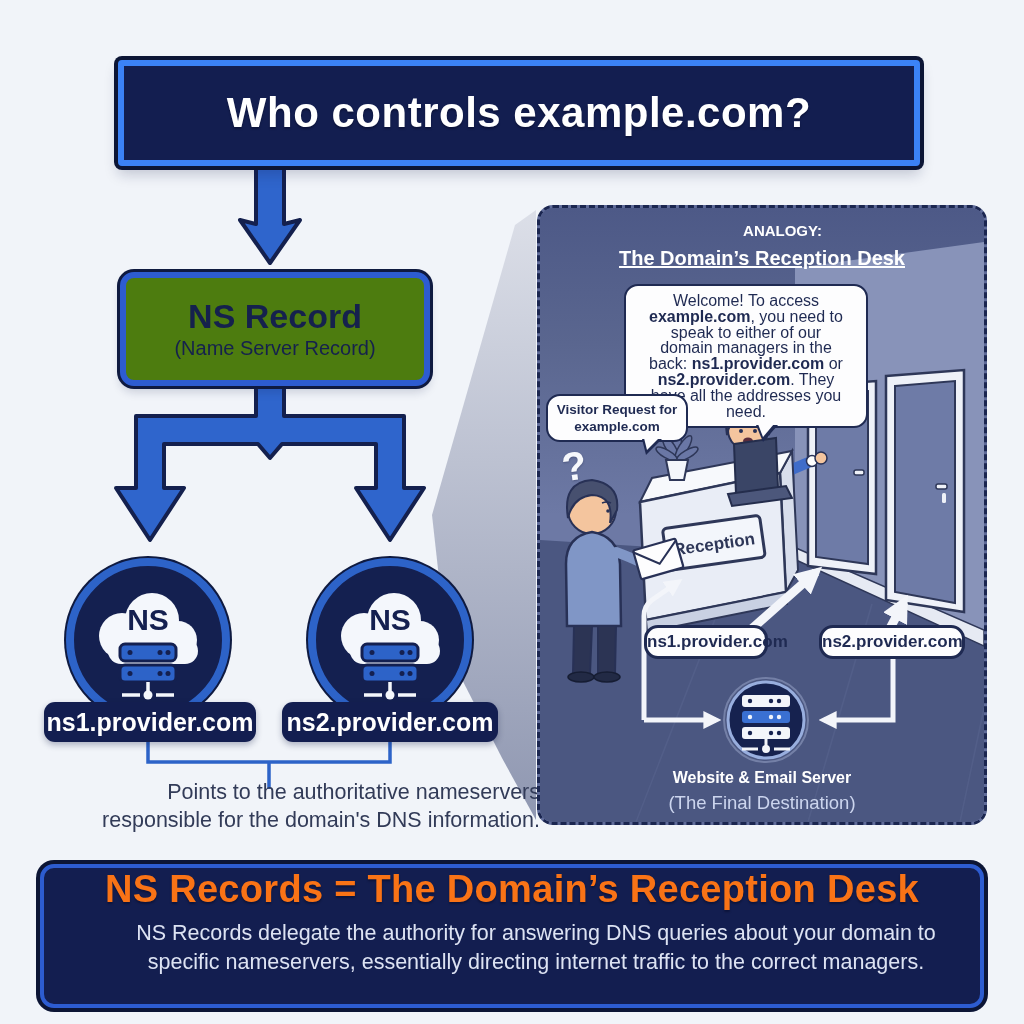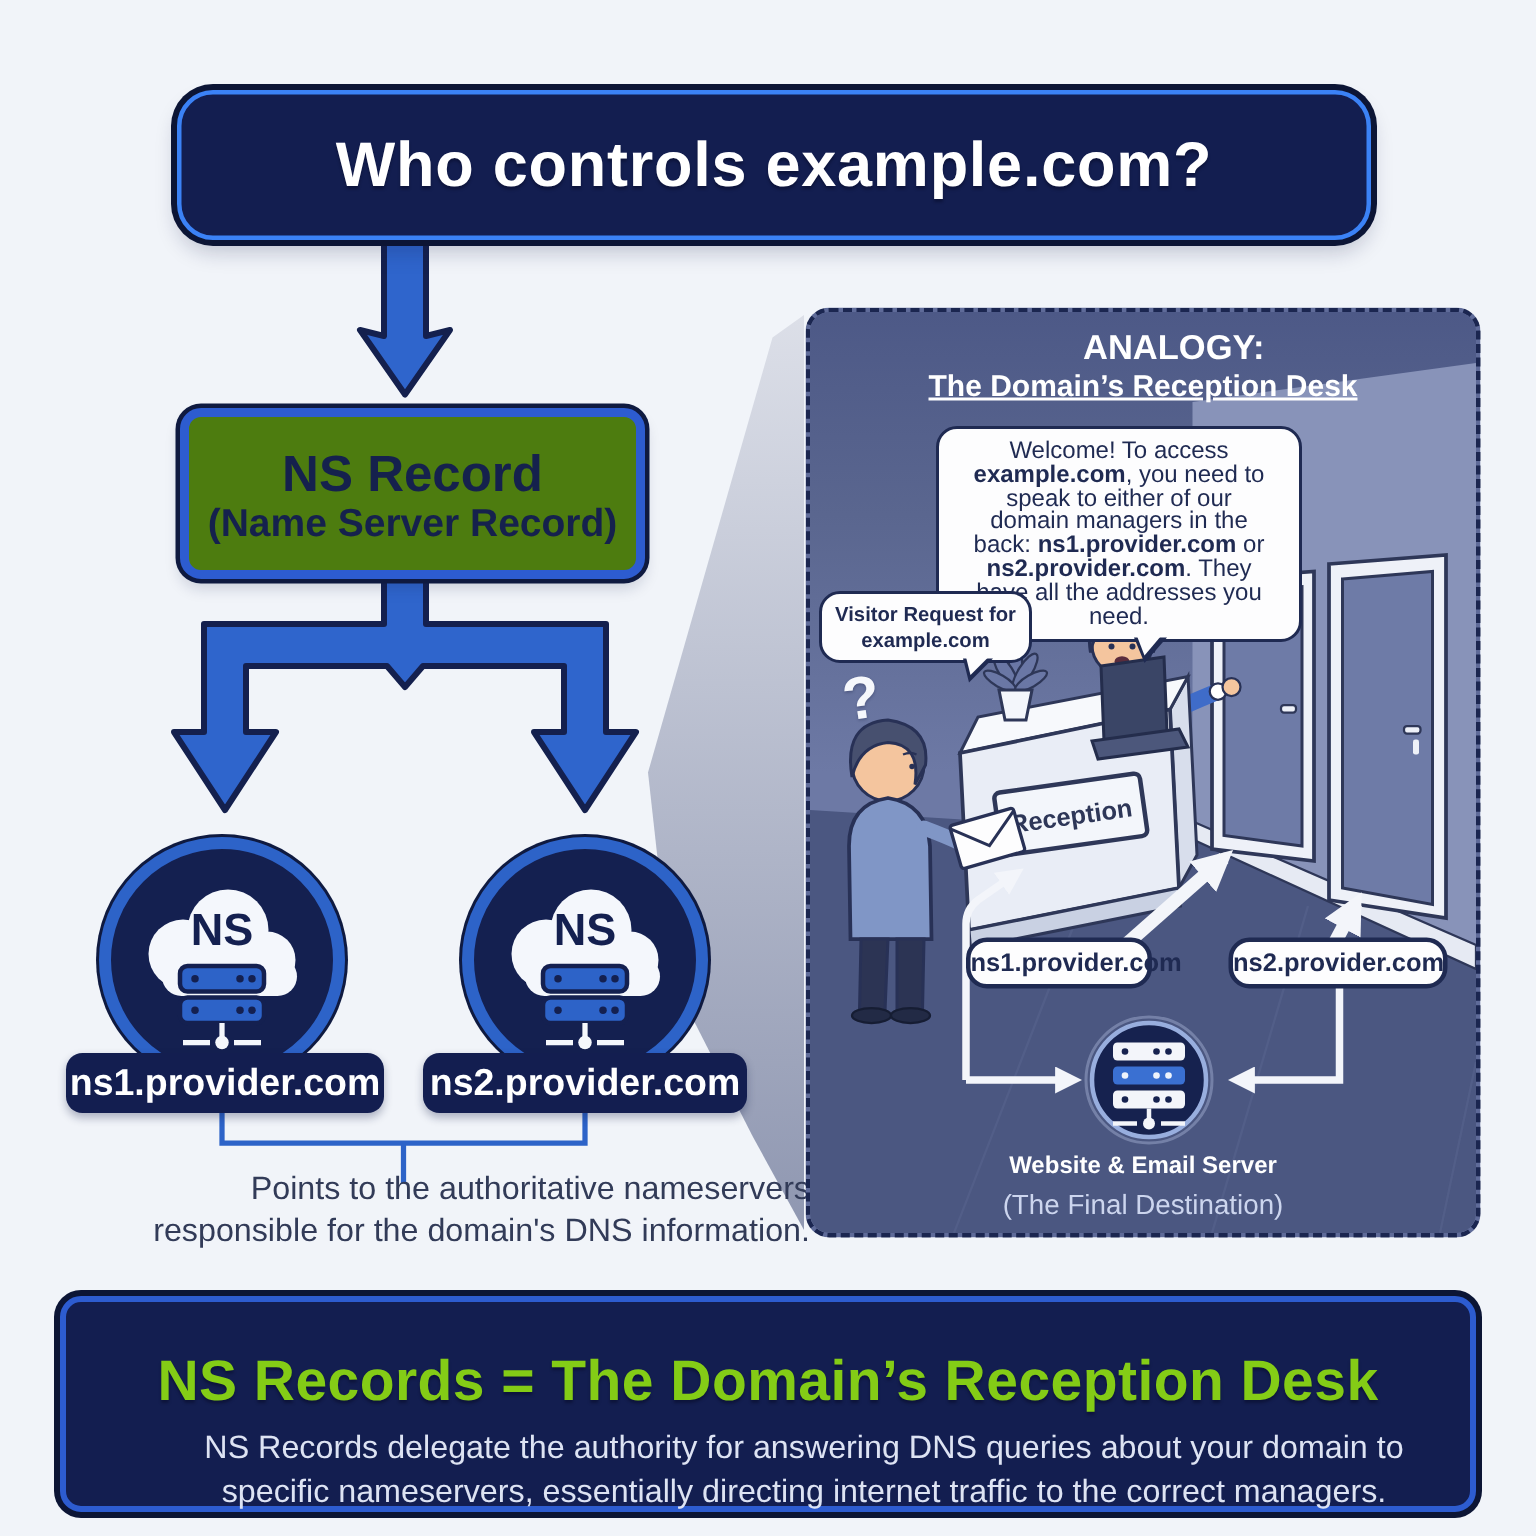--- a/index.html
+++ b/index.html
@@ -3,45 +3,45 @@
 <meta charset="utf-8">
 <style>
   html,body{margin:0;padding:0;background:#e9ecf4;}
   .canvas{position:relative;width:1024px;height:1024px;background:#f1f4f9;overflow:hidden;
           font-family:"Liberation Sans",sans-serif;}
   .abs{position:absolute;}
   svg text{font-family:"Liberation Sans",sans-serif;}
 
   
   .title-banner{left:118px;top:60px;width:790px;height:94px;background:#131e50;
-    border:3px solid #3b82f6;border-radius:24px;box-shadow:0 0 0 4px #0c1535,0 8px 14px rgba(15,25,70,.22);
+    border:6px solid #3b82f6;border-radius:4px;box-shadow:0 0 0 4px #0c1535,0 8px 14px rgba(15,25,70,.22);
     display:flex;align-items:center;justify-content:center;}
   .title-banner span{color:#fff;font-size:42px;font-weight:bold;letter-spacing:.5px;
     text-shadow:0 2px 2px rgba(0,0,20,.35);}
 
   
   .ns-box{left:120px;top:272px;width:298px;height:102px;background:#4d7c0f;border:6px solid #2d5cd0;
     border-radius:14px;box-shadow:0 0 0 3px #0f1a40,0 6px 10px rgba(15,25,70,.18);
     display:flex;flex-direction:column;align-items:center;justify-content:center;}
   .ns-box .t1{color:#15214d;font-size:34px;font-weight:bold;line-height:38px;}
-  .ns-box .t2{color:#15214d;font-size:26px;font-weight:bold;line-height:26px;}
+  .ns-box .t2{color:#15214d;font-size:20px;font-weight:normal;line-height:26px;}
 
   
   .pill{background:#131e50;border-radius:11px;color:#fff;font-weight:bold;font-size:25px;
     text-align:center;line-height:40px;height:40px;box-shadow:0 3px 6px rgba(15,25,70,.3);}
   .pill-1{left:44px;top:702px;width:212px;}
   .pill-2{left:282px;top:702px;width:216px;}
 
   .caption{left:0;top:778px;width:540px;text-align:right;color:#323b58;font-size:21.5px;line-height:28px;}
 
   
   .panel{left:537px;top:205px;width:450px;height:620px;border:3px dashed #1b2650;border-radius:16px;
     background:#5f6b99;overflow:hidden;box-sizing:border-box;}
   .panel-header{left:0;top:10px;width:100%;text-align:center;color:#fff;}
-  .panel-header .h1{font-size:23px;font-weight:bold;line-height:26px;margin-left:41px;}
+  .panel-header .h1{font-size:15px;font-weight:bold;line-height:26px;margin-left:41px;}
   .panel-header .h2{font-size:20px;font-weight:bold;line-height:28px;text-decoration:underline;}
 
   .bubble{background:#fdfdfe;border:2.5px solid #1f2a52;border-radius:14px;color:#1f2a52;
     text-align:center;box-sizing:border-box;}
   .welcome-bubble{left:84px;top:76px;width:244px;padding:7px 20px;font-size:16px;line-height:15.8px;}
   .welcome-bubble .tail{position:absolute;left:54%;bottom:-16px;width:0;height:0;
     border-left:7px solid transparent;border-right:15px solid transparent;border-top:17px solid #1f2a52;}
   .welcome-bubble .tail:after{content:"";position:absolute;left:-5px;top:-18px;width:0;height:0;
     border-left:5px solid transparent;border-right:11px solid transparent;border-top:13px solid #fdfdfe;}
   .visitor-bubble{left:6px;top:186px;width:142px;padding:5px 4px;font-size:13.5px;font-weight:bold;line-height:17px;}
@@ -57,21 +57,21 @@
   .door-pill-1{left:104px;top:417px;width:118px;}
   .door-pill-2{left:279px;top:417px;width:140px;}
 
   .server-caption{left:0;top:556px;width:100%;text-align:center;}
   .server-caption .l1{color:#fff;font-size:16px;font-weight:bold;line-height:27px;}
   .server-caption .l2{color:#ccd5ee;font-size:18.5px;line-height:24px;}
 
   
   .bottom-banner{left:40px;top:864px;width:944px;height:144px;background:#131e50;border:4px solid #2d5cd0;
     border-radius:14px;box-shadow:0 0 0 4px #0c1535;box-sizing:border-box;text-align:center;}
-  .bottom-banner .bt{color:#84cc16;font-size:38px;font-weight:bold;margin-top:32px;letter-spacing:.3px;
+  .bottom-banner .bt{color:#f97316;font-size:38px;font-weight:bold;margin-top:0;letter-spacing:.3px;
     text-shadow:0 2px 2px rgba(0,0,20,.35);}
   .bottom-banner .bs{color:#dde3f3;font-size:21.5px;line-height:29px;margin-top:8px;padding-left:48px;}
 </style>
 </head>
 <body>
 
 <div class="canvas">
 
   <svg class="abs" width="1024" height="1024" viewBox="0 0 1024 1024" style="left:0;top:0;">
     <defs>

